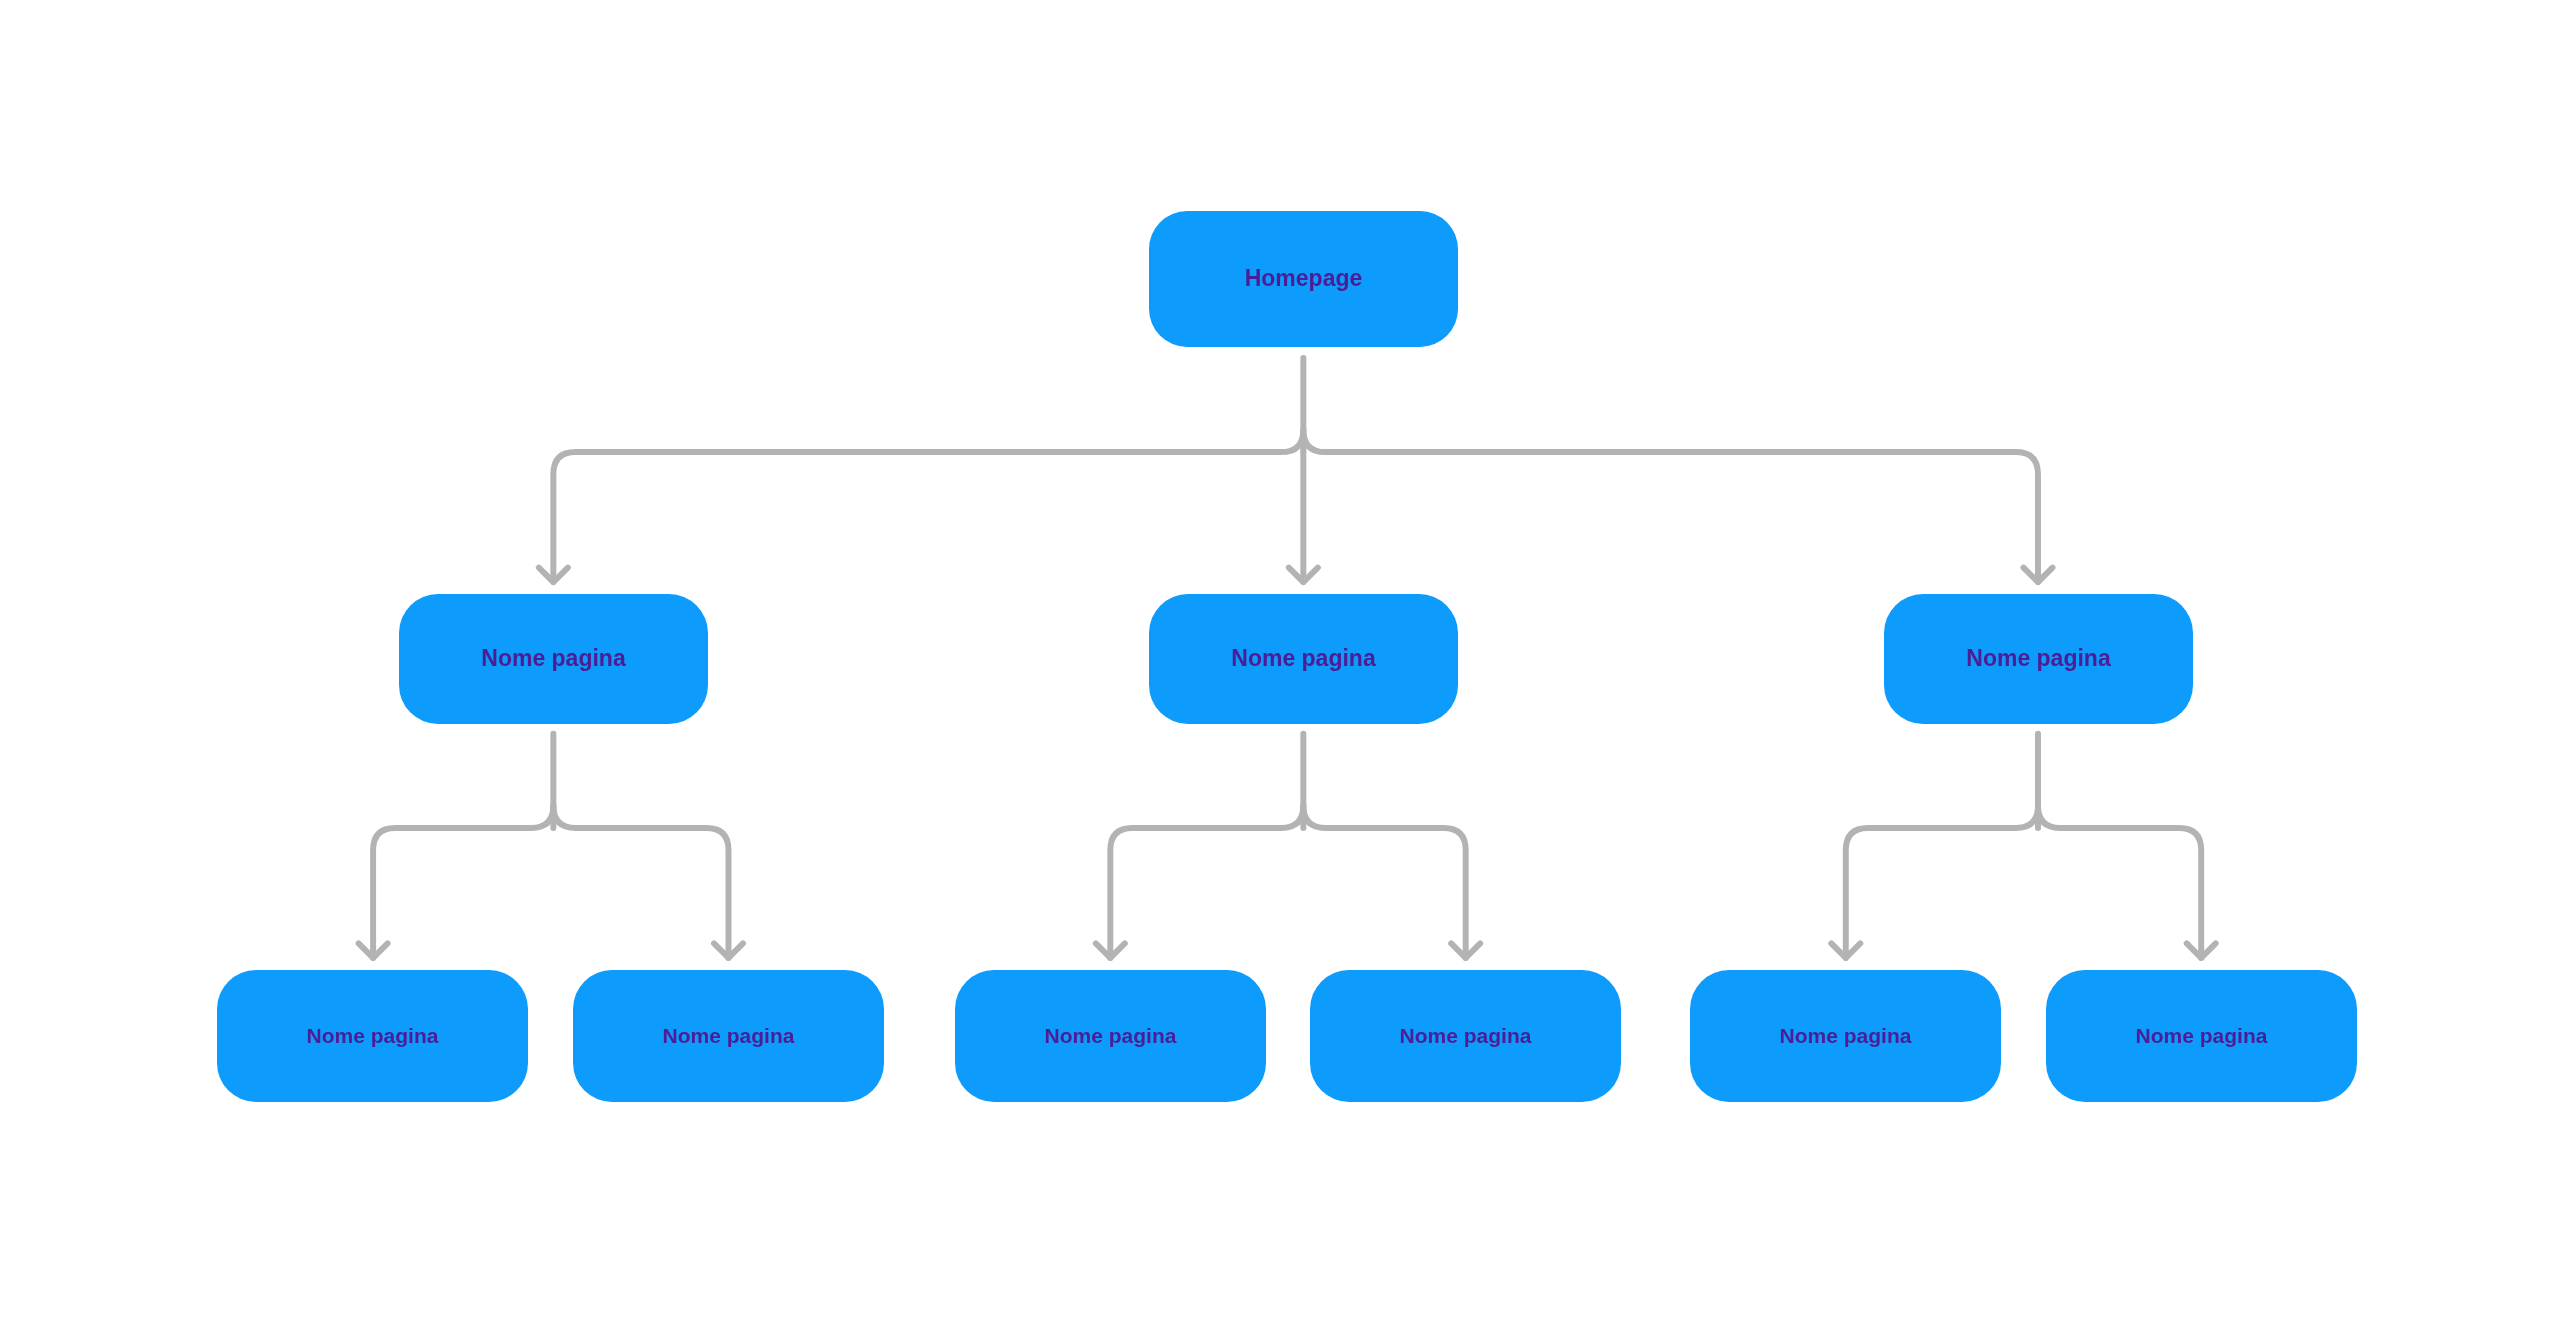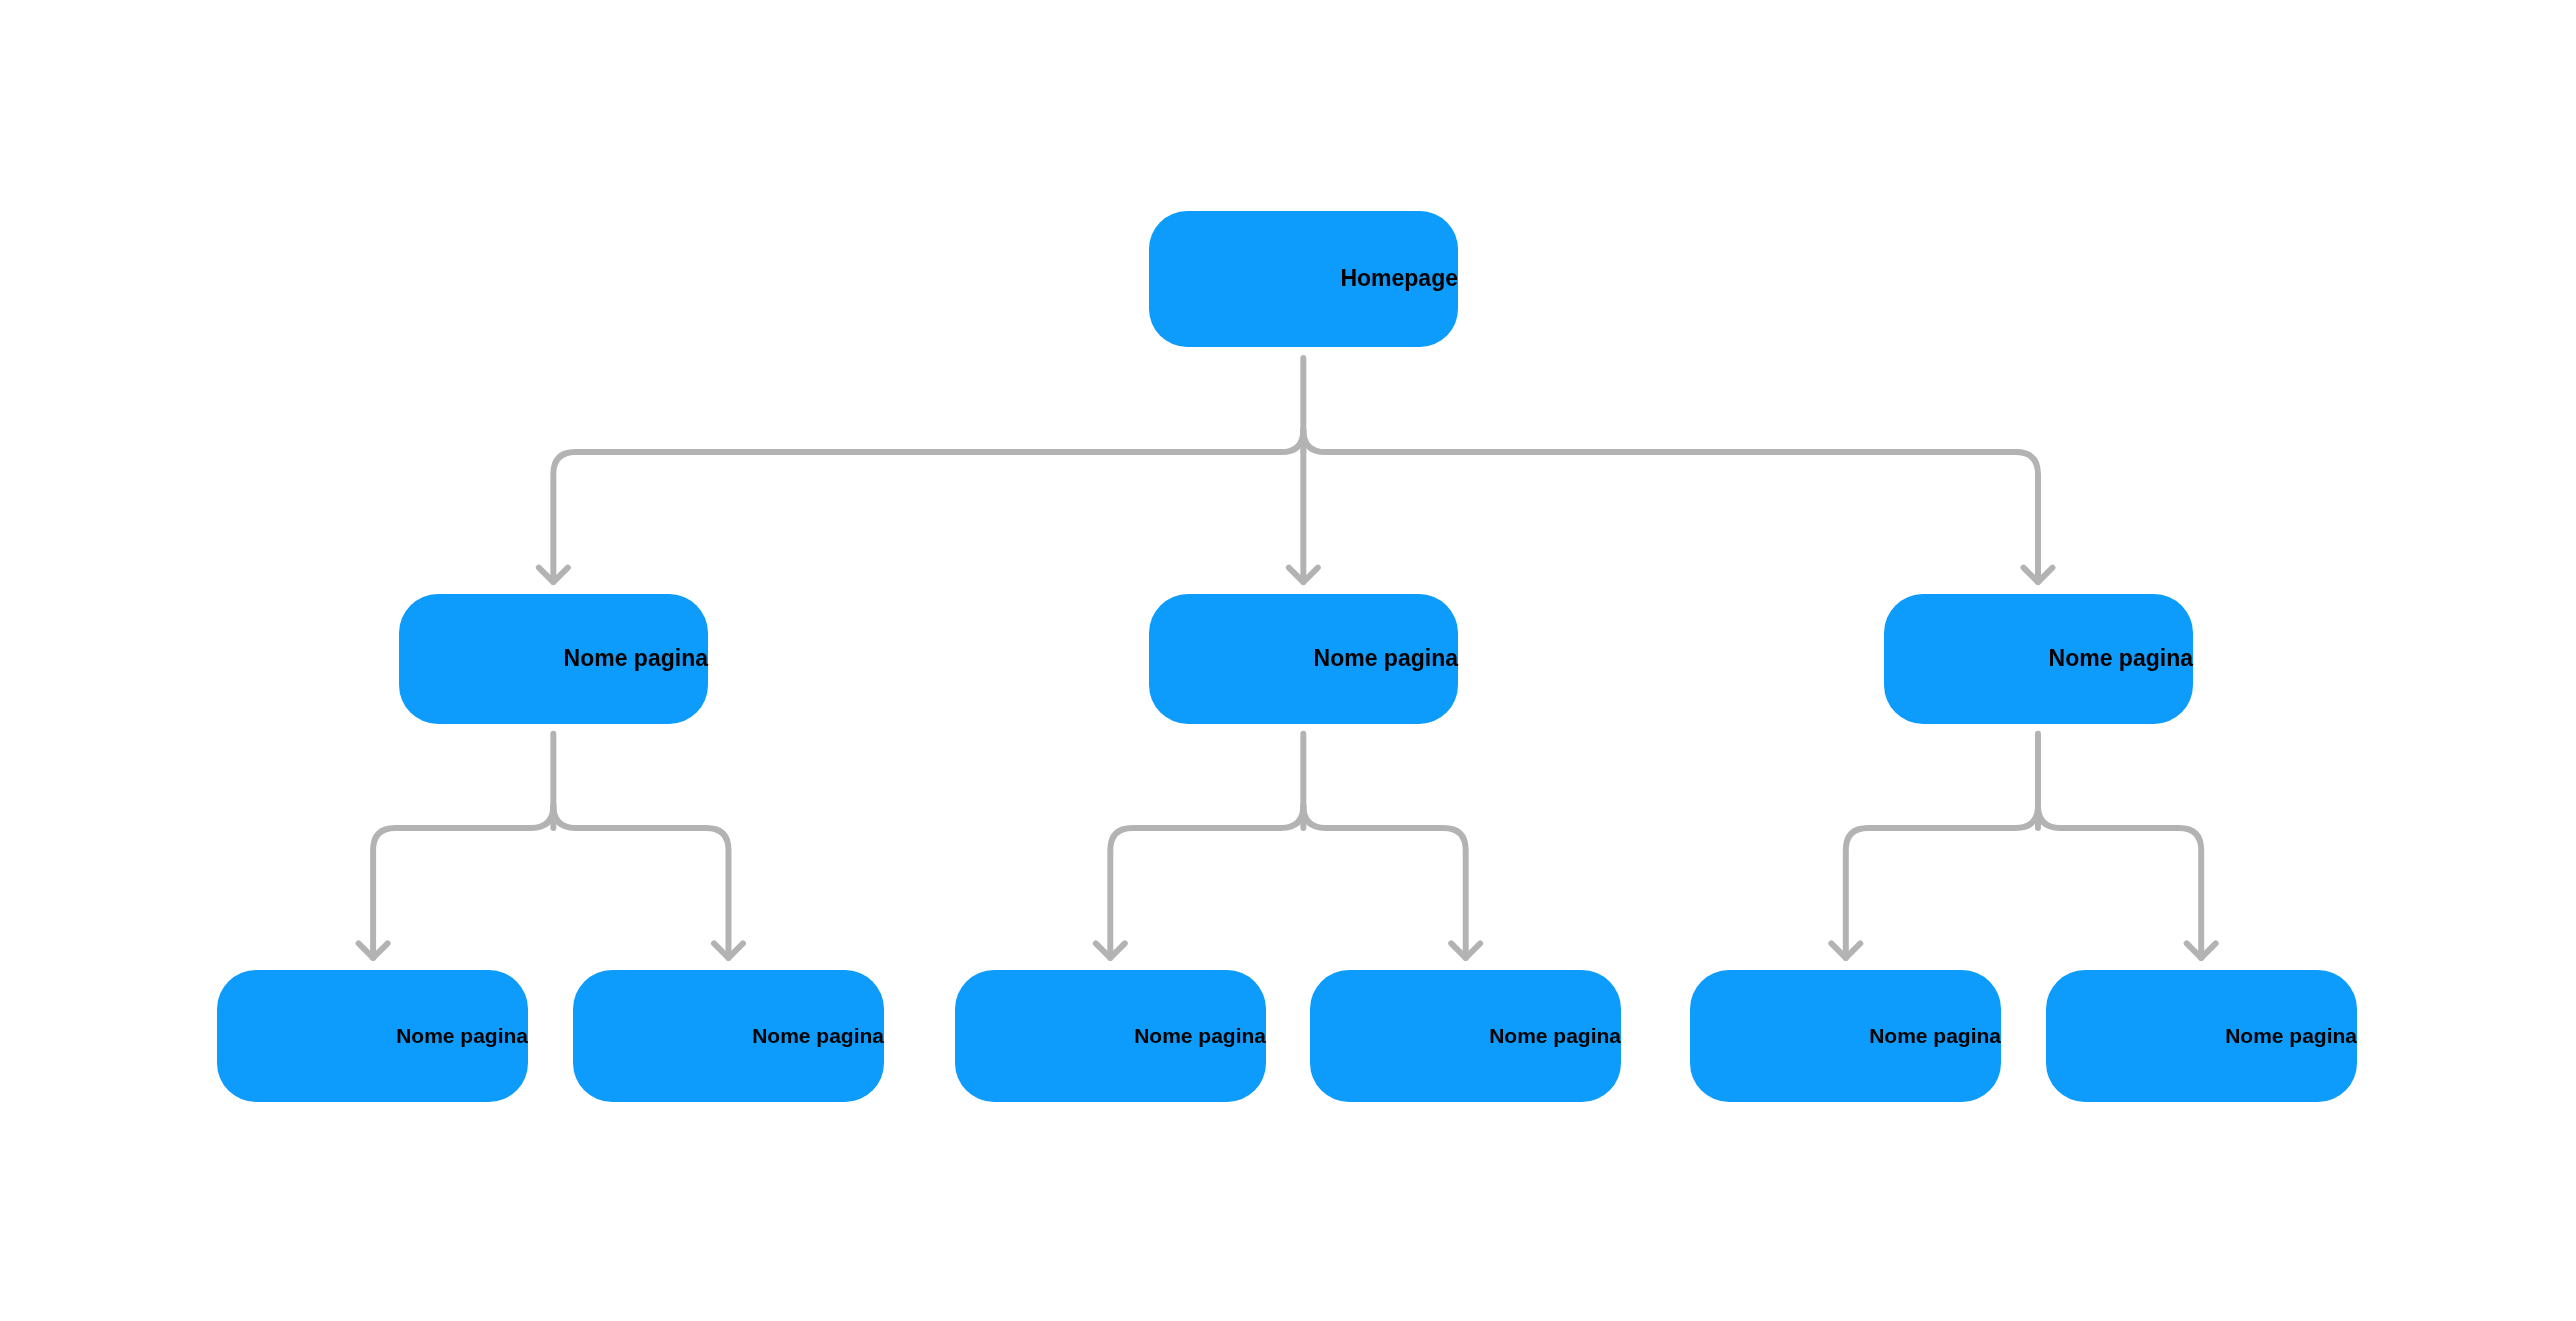--- a/index.html
+++ b/index.html
@@ -24,24 +24,24 @@
     left: 0;
     top: 0;
     width: 2576px;
     height: 1321px;
     pointer-events: none;
   }
   .node {
     position: absolute;
     display: flex;
     align-items: center;
-    justify-content: flex-end;
+    justify-content: center;
     box-sizing: border-box;
     background: #0d9bfc;
-    color: #000000;
+    color: #4c1d95;
     text-align: center;
     user-select: none;
   }
   .node-label {
     font-weight: bold;
     line-height: 1.1;
     white-space: nowrap;
   }
   .node-root {
     border-radius: 38px;

